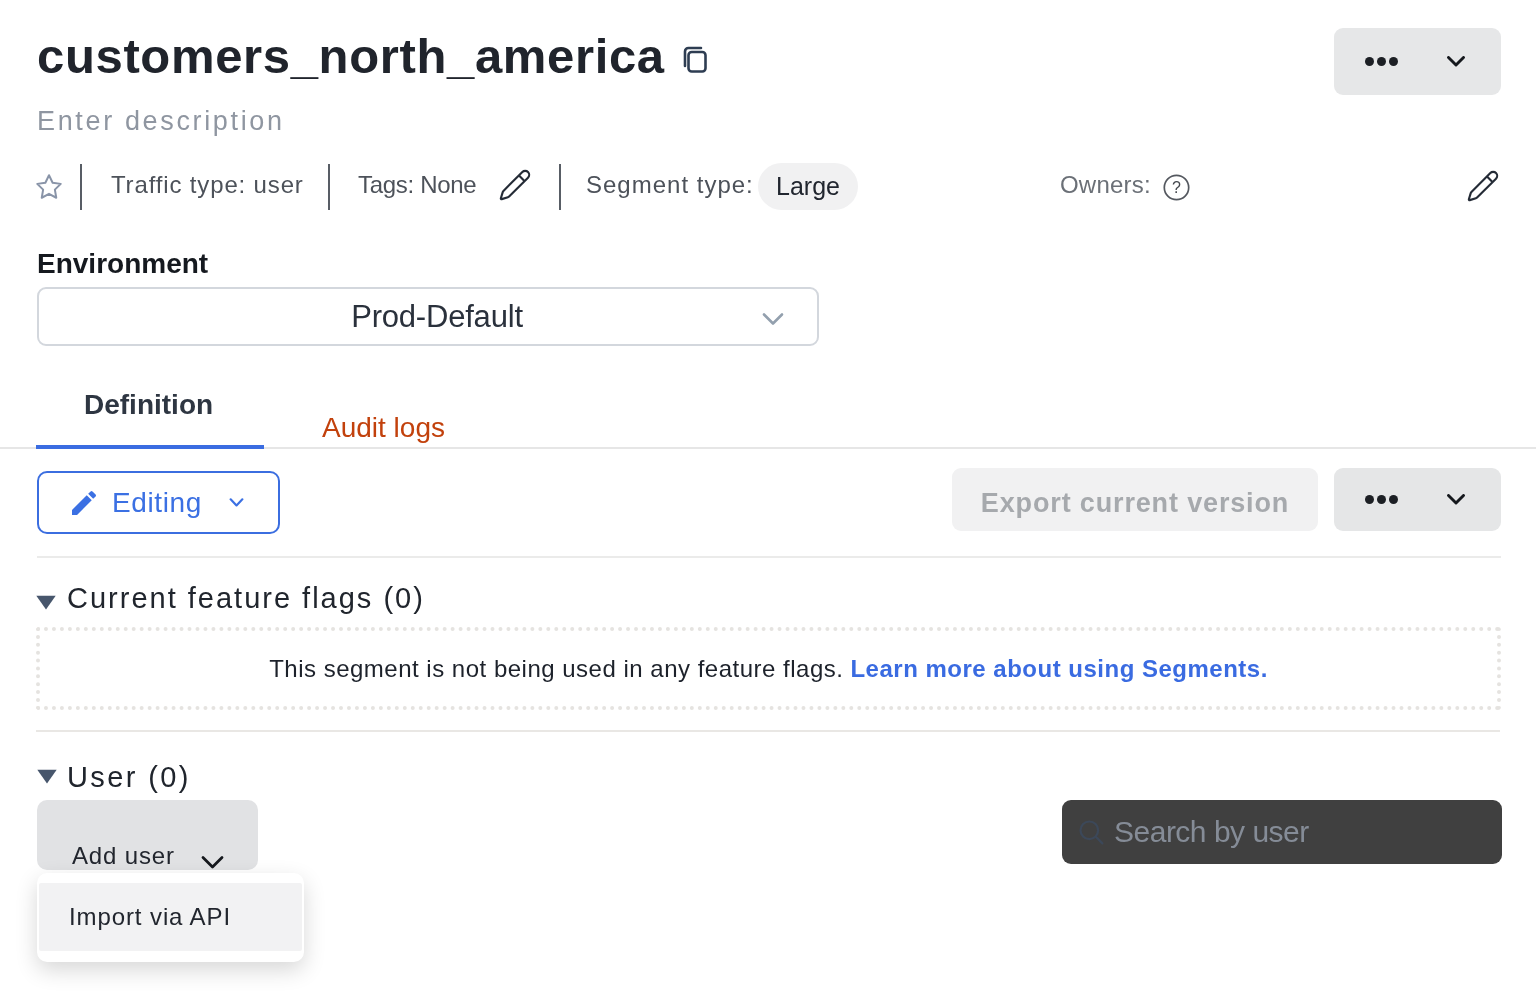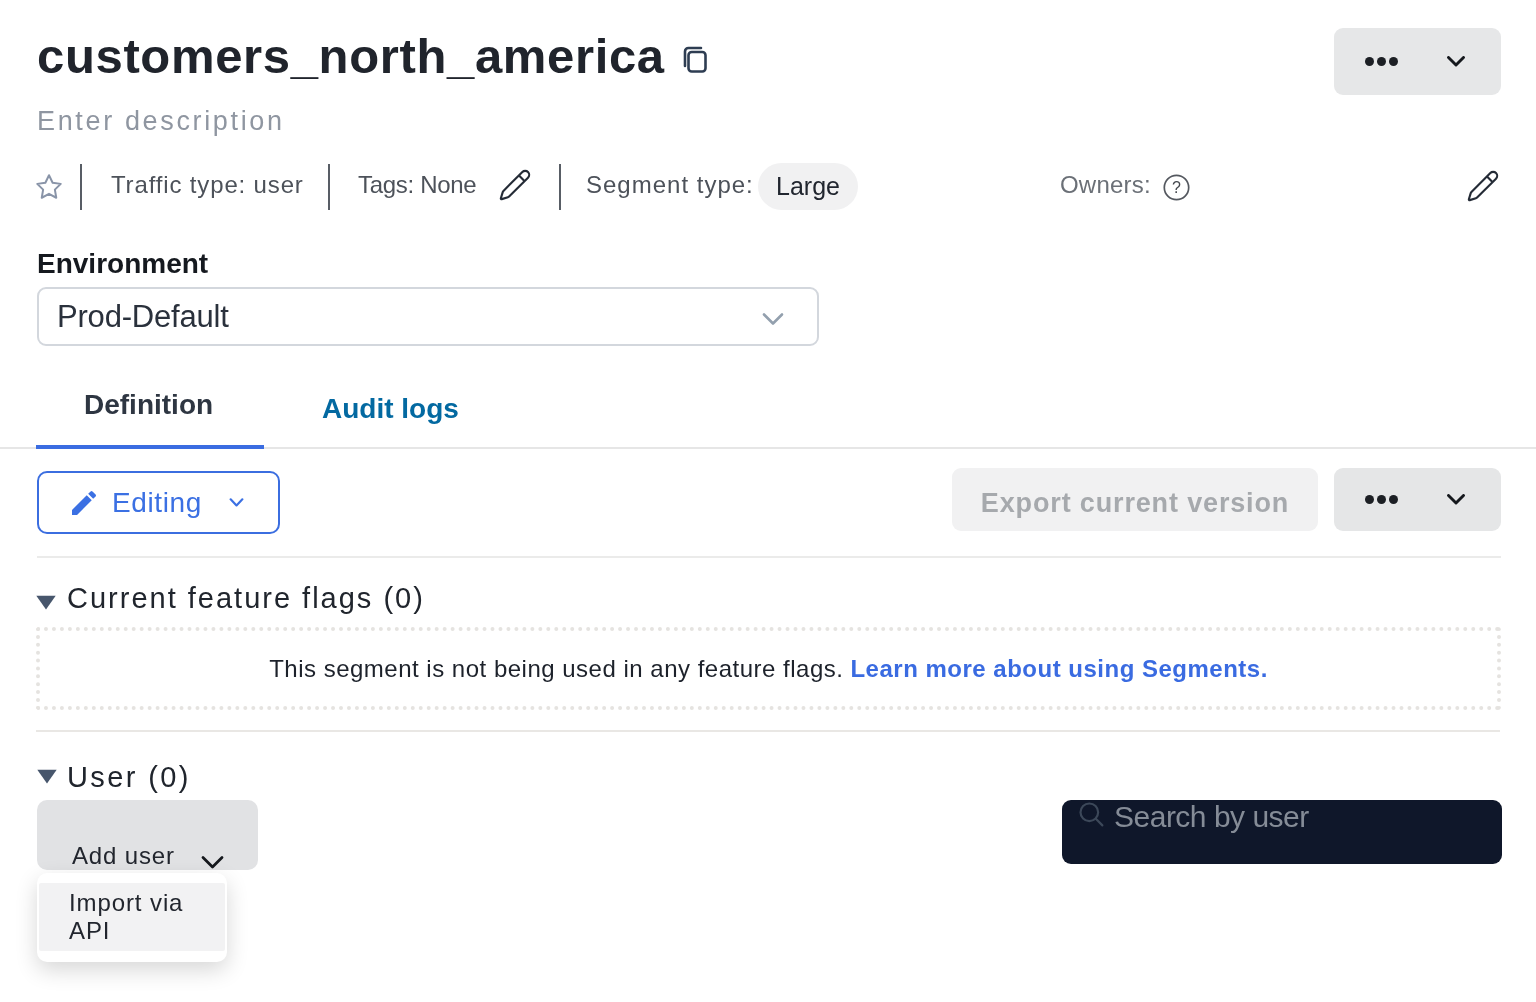--- a/index.html
+++ b/index.html
@@ -8,49 +8,49 @@
   .abs { position:absolute; }
 
   .title { left:37px; top:28px; font-size:49px; font-weight:700; color:#20242c; letter-spacing:0.65px; }
   .desc { left:37px; top:106px; font-size:27px; color:#8f96a1; letter-spacing:2.65px; }
 
   .metatext { top:171px; font-size:24px; color:#4d525a; }
   .sep { width:2px; height:46px; background:#585d65; top:164px; }
   .pill { background:#f1f1f2; border-radius:25px; display:flex; align-items:center; justify-content:center; }
 
   .envlabel { left:37px; top:248px; font-size:28px; font-weight:700; color:#15191f; }
-  .select { left:37px; top:287px; width:782px; height:59px; border:2px solid #d3d7dd; border-radius:9px; display:flex; align-items:center; }
+  .select { left:37px; top:287px; width:782px; height:59px; border:2px solid #d3d7dd; border-radius:9px; display:flex; align-items:center;justify-content:center; }
   .select span { margin-left:18px; font-size:31px; color:#2a313c; letter-spacing:-0.2px; }
 
   .tabdef  { left:84px; top:389px; font-size:28px; font-weight:700; color:#2e3642; }
-  .tabaud  { left:322px; top:393px; font-size:28px; font-weight:700; color:#0369a1; }
+  .tabaud  { left:322px; top:412px; font-size:28px; font-weight:400; color:#c2410c; }
   .tabbar  { left:36px; top:445px; width:228px; height:4px; background:#3a6ce1; }
   .tabline { left:0; top:447px; width:1536px; height:2px; background:#e6e6e6; }
 
   .btn-editing { left:37px; top:471px; width:243px; height:63px; border:2px solid #3b6ee0; border-radius:10px; display:flex; align-items:center; background:#fff; }
   .btn-editing .txt { font-size:28px; color:#3b70e3; margin-left:12px; letter-spacing:0.6px; }
   .btn-export { left:952px; top:468px; width:366px; height:63px; background:#f1f1f2; border-radius:9px; display:flex; align-items:center; justify-content:center; font-size:27px; font-weight:700; color:#a6a9ad; letter-spacing:0.85px; padding-top:8px; }
   .btn-dots { width:167px; border-radius:9px; background:#e6e7e8; display:flex; align-items:center; }
   .dots3 { display:flex; gap:3px; margin-left:31px; }
   .dots3 i { width:9px; height:9px; border-radius:50%; background:#1c1f24; }
 
   .line2 { left:37px; top:556px; width:1464px; height:2px; background:#ebebea; }
   .line3 { left:36px; top:730px; width:1464px; height:2px; background:#e9e7e4; }
 
   .sechead { font-size:29px; color:#20252d; }
   .dotbox { left:36px; top:627px; width:1465px; height:83px; border:4px dotted #e5e3e0; border-radius:3px; display:flex; align-items:center; justify-content:center; font-size:24px; color:#1d222b; letter-spacing:0.5px; }
   .dotbox b { color:#3a6be1; margin-left:7px; }
 
   .btn-adduser { left:37px; top:800px; width:221px; height:70px; background:#e1e2e4; border-radius:10px; display:flex; align-items:flex-end; }
   .btn-adduser span { font-size:24px; color:#22262e; margin-left:35px; letter-spacing:0.85px; padding-top:3px; }
-  .menu { left:37px; top:873px; width:190px; height:89px; background:#fff; border-radius:10px; box-shadow:0 8px 22px rgba(0,0,0,0.16); padding:10px 2px; }
+  .menu { left:37px; top:873px; width:267px; height:89px; background:#fff; border-radius:10px; box-shadow:0 8px 22px rgba(0,0,0,0.16); padding:10px 2px; }
   .menu .item { height:68px; background:#f2f2f3; border-radius:2px; display:flex; align-items:center; font-size:24px; color:#22262e; letter-spacing:0.9px; }
   .menu .item span { margin-left:30px; }
 
-  .search { left:1062px; top:800px; width:440px; height:64px; background:#0f172a; border-radius:9px; display:flex; }
+  .search { left:1062px; top:800px; width:440px; height:64px; background:#404040; border-radius:9px; display:flex; align-items:center; }
   .search span { font-size:30px; color:#858c97; margin-left:8px; letter-spacing:-0.5px; }
 </style>
 </head>
 <body>
 <div id="page">
 
   <div class="abs title">customers_north_america</div>
   <svg class="abs" style="left:682px; top:45px;" width="26" height="28" viewBox="0 0 26 28">
     <path d="M3 21 V6.5 A3.5 3.5 0 0 1 6.5 3 H19" fill="none" stroke="#2e3d52" stroke-width="2.6" stroke-linecap="round"></path>
     <rect x="6.5" y="7" width="17" height="19.5" rx="3.2" fill="none" stroke="#2e3d52" stroke-width="2.6"></rect>

